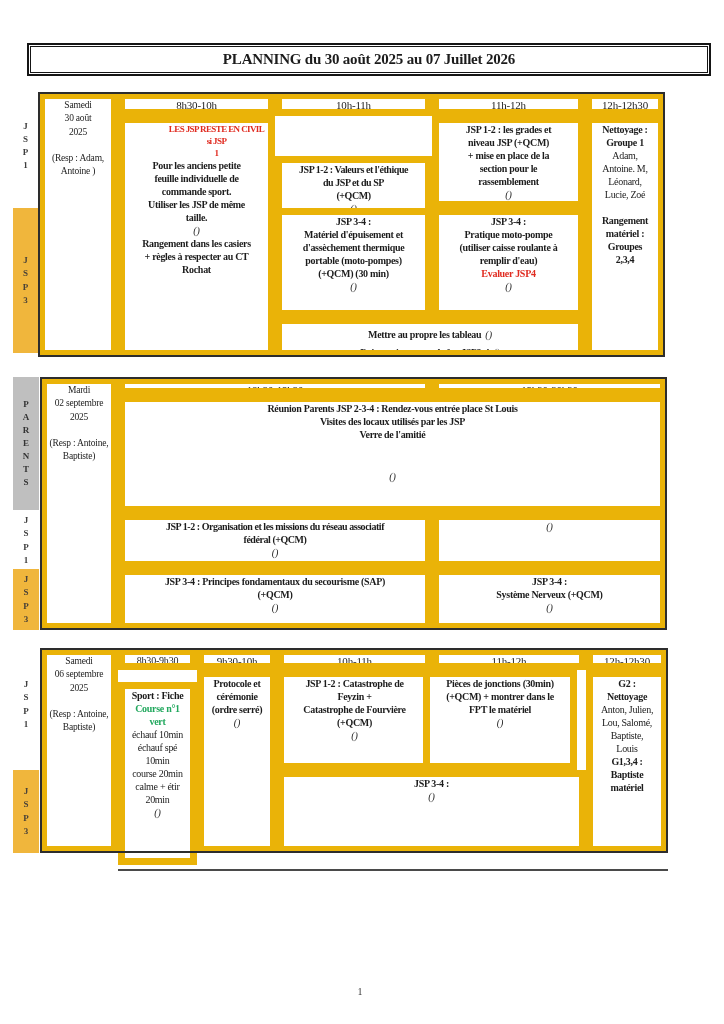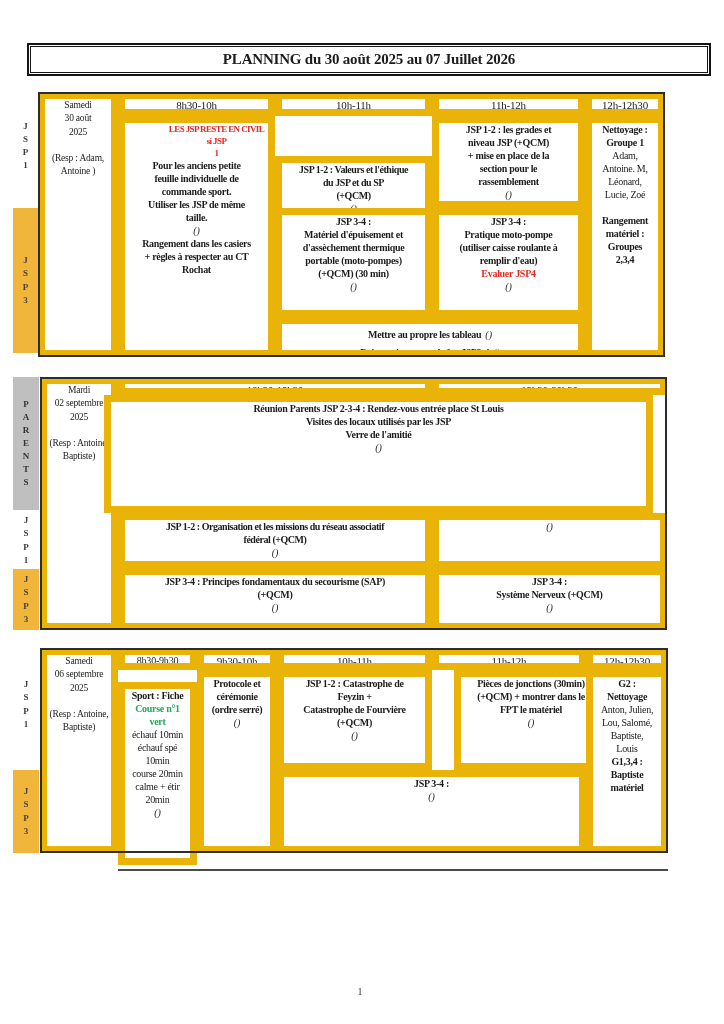--- a/index.html
+++ b/index.html
@@ -175,21 +175,21 @@
 (Resp : Antoine,
 Baptiste)</span>
   </div>
   <div class="cell" style="left:118px;top:377px;width:314px;height:18px;">
     <span class="hdr">18h30-19h30</span>
   </div>
   <div class="cell" style="left:432px;top:377px;width:235px;height:18px;">
     <span class="hdr">19h30-20h30</span>
   </div>
 
-  <div class="cell" style="left:104px;top:395px;width:549px;height:118px;">
+  <div class="cell" style="left:118px;top:395px;width:549px;height:118px;gap:29px;">
     <span class="t">Réunion Parents JSP 2-3-4 : Rendez-vous entrée place St Louis
 Visites des locaux utilisés par les JSP
 Verre de l'amitié</span>
     <span class="par">()</span>
   </div>
 
   <div class="cell" style="left:118px;top:513px;width:314px;height:55px;">
     <span class="t ls2">JSP 1-2 : Organisation et les missions du réseau associatif
 fédéral (+QCM)</span>
     <span class="par">()</span>
@@ -265,21 +265,21 @@
 (ordre serré)</span>
     <span class="par">()</span>
   </div>
   <div class="cell" style="left:277px;top:670px;width:155px;height:100px;">
     <span class="t">JSP 1-2 : Catastrophe de
 Feyzin +
 Catastrophe de Fourvière
 (+QCM)</span>
     <span class="par">()</span>
   </div>
-  <div class="cell" style="left:454px;top:670px;width:154px;height:100px;">
+  <div class="cell" style="left:423px;top:670px;width:154px;height:100px;">
     <span class="t">Pièces de jonctions (30min)
 (+QCM) + montrer dans le
 FPT le matériel</span>
     <span class="par">()</span>
   </div>
   <div class="cell" style="left:277px;top:770px;width:309px;height:83px;">
     <span class="t">JSP 3-4 :</span>
     <span class="par">()</span>
   </div>
   <div class="cell" style="left:586px;top:670px;width:82px;height:183px;">

